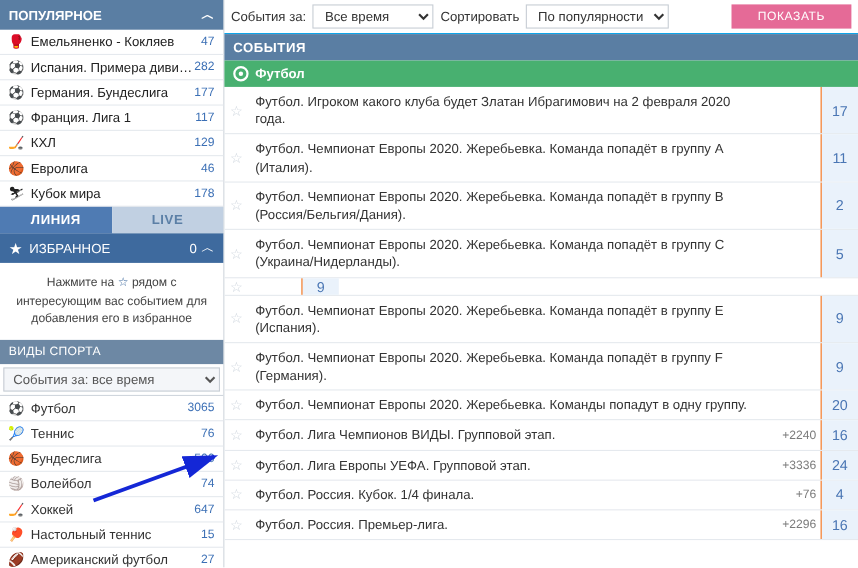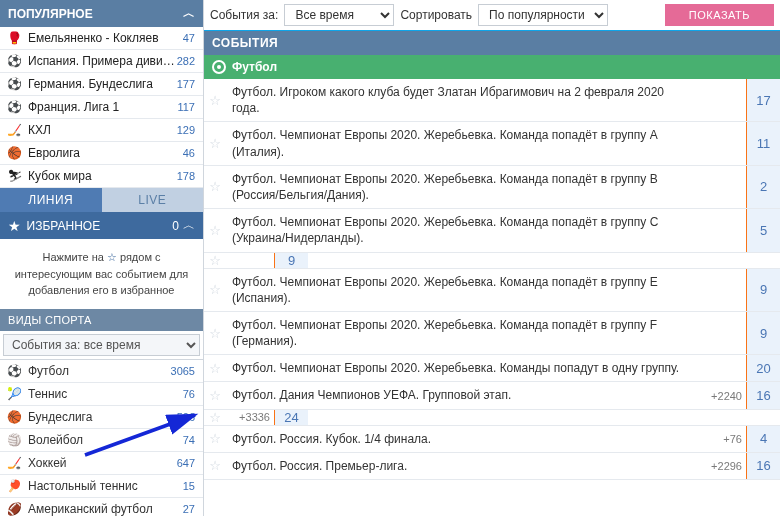--- a/index.html
+++ b/index.html
@@ -16,21 +16,21 @@
   
   .pop-list { }
   .pop-item { display: flex; align-items: center; justify-content: space-between; padding: 4px 8px; border-bottom: 1px solid #e5e9ee; font-size: 12px; color: #222; }
   .pop-item .left { display: flex; align-items: center; gap: 6px; overflow: hidden; }
   .pop-item .icon { width: 14px; height: 14px; flex-shrink: 0; display: inline-flex; align-items: center; justify-content: center; font-size: 12px; }
   .pop-item .count { color: #3b6fb5; font-size: 11px; }
   .pop-item .label { white-space: nowrap; overflow: hidden; text-overflow: ellipsis; max-width: 150px; }
 
   
   .tabs { display: flex; }
-  .tabs .tab { flex: 1; text-align: center; padding: 5px 0; font-size: 12px; font-weight: normal; letter-spacing: .5px; cursor: pointer; }
+  .tabs .tab { flex: 1; text-align: center; padding: 5px 0; font-size: 12px; font-weight: bold; letter-spacing: .5px; cursor: pointer; }
   .tabs .tab.active { background: #4f7bb3; color: #fff; }
   .tabs .tab.inactive { background: #c1d0e2; color: #5b7fa6; }
 
   
   .fav-header { background: #3e6a9e; color: #fff; display: flex; align-items: center; justify-content: space-between; padding: 5px 8px; font-size: 12px; }
   .fav-header .left { display: flex; align-items: center; gap: 6px; }
   .fav-header .star { font-size: 14px; }
   .fav-header .right { display: flex; align-items: center; gap: 4px; font-size: 12px; }
   .fav-empty { padding: 10px 14px; font-size: 11px; color: #444; text-align: center; line-height: 1.5; }
   .fav-empty .star-inline { color: #3e6a9e; }
@@ -276,26 +276,27 @@
           <div class="numcol">9</div>
         </div>
         <div class="event-row">
           <div class="star-col">☆</div>
           <div class="txt">Футбол. Чемпионат Европы 2020. Жеребьевка. Команды попадут в одну группу.</div>
           <div class="extra"></div>
           <div class="numcol">20</div>
         </div>
         <div class="event-row">
           <div class="star-col">☆</div>
-          <div class="txt">Футбол. Дания Чемпионов УЕФА. Групповой этап.</div>
+          <div class="txt">Футбол. Лига Чемпионов ВИДЫ. Групповой этап.</div>
           <div class="extra">+2240</div>
           <div class="numcol">16</div>
         </div>
         <div class="event-row">
           <div class="star-col">☆</div>
+          <div class="txt">Футбол. Лига Европы УЕФА. Групповой этап.</div>
           <div class="extra">+3336</div>
           <div class="numcol">24</div>
         </div>
         <div class="event-row">
           <div class="star-col">☆</div>
           <div class="txt">Футбол. Россия. Кубок. 1/4 финала.</div>
           <div class="extra">+76</div>
           <div class="numcol">4</div>
         </div>
         <div class="event-row">

